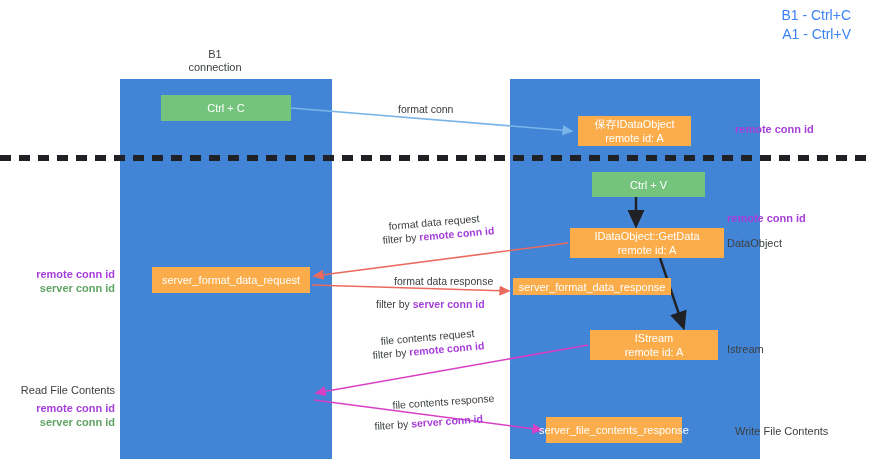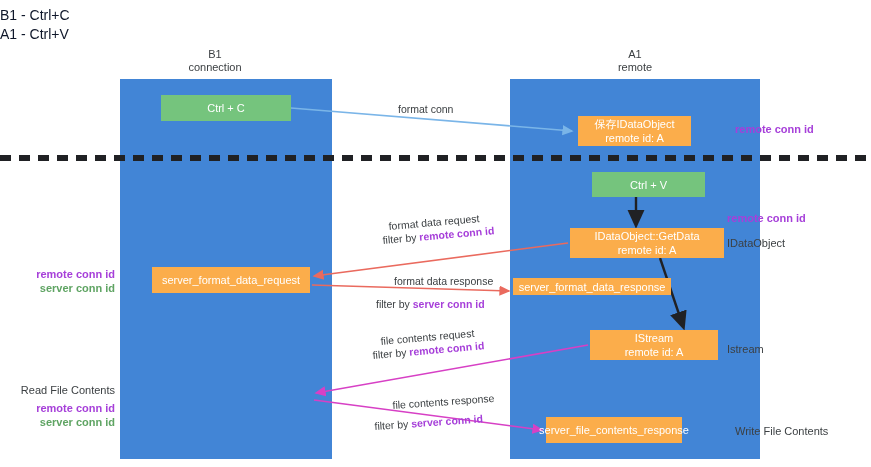--- a/index.html
+++ b/index.html
@@ -8,21 +8,21 @@
     background:#ffffff;
     font-family:"Liberation Sans","DejaVu Sans",sans-serif;
     color:#3c4043;
     overflow:hidden;
   }
   .canvas{position:relative;width:871px;height:467px;}
 
   
   .title{
     position:absolute;left:0;top:6px;width:851px;
-    text-align:left;font-size:14px;line-height:19px;color:#0f172a;
+    text-align:right;font-size:14px;line-height:19px;color:#3b82f6;
   }
 
   
   .col-head{
     position:absolute;text-align:center;font-size:11px;line-height:13px;color:#3c4043;
   }
   #head-b1{left:155px;top:48px;width:120px;}
   #head-a1{left:575px;top:48px;width:120px;}
 
   
@@ -96,24 +96,20 @@
 
   <div class="title">
     <div>B1 - Ctrl+C</div>
     <div>A1 - Ctrl+V</div>
   </div>
 
   <div class="col-head" id="head-b1">
     <div>B1</div>
     <div>connection</div>
   </div>
-  <div class="col-head" id="head-a1">
-    <div>A1</div>
-    <div>remote</div>
-  </div>
 
   <div class="lane" id="lane-b1"></div>
   <div class="lane" id="lane-a1"></div>
 
   <svg class="edges" viewBox="0 0 871 467">
     <defs>
       <marker id="ah-blue" markerWidth="7" markerHeight="7" refX="6" refY="3.2" orient="auto">
         <path d="M0,0 L7,3.2 L0,6.4 z" fill="#7ab5e8"></path>
       </marker>
       <marker id="ah-red" markerWidth="7" markerHeight="7" refX="6" refY="3.2" orient="auto">
@@ -211,21 +207,21 @@
   <div class="edge-label" id="e-fcresp2">
     <span class="c-dark">filter by </span><span class="c-purple">server conn id</span>
   </div>
 
   <div class="side right" id="s-remote1">
     <span class="c-purple">remote conn id</span>
   </div>
   <div class="side right" id="s-remote2">
     <span class="c-purple">remote conn id</span>
   </div>
-  <div class="side right c-dark" id="s-dataobject">IDataObject</div>
+  <div class="side right c-dark" id="s-dataobject">DataObject</div>
   <div class="side right c-dark" id="s-istream">Istream</div>
   <div class="side right c-dark" id="s-writefile">Write File Contents</div>
 
   <div class="side left" id="s-leftconn">
     <div class="c-purple">remote conn id</div>
     <div class="c-green">server conn id</div>
   </div>
 
   <div class="side left c-dark" id="s-readfile">Read File Contents</div>
 

